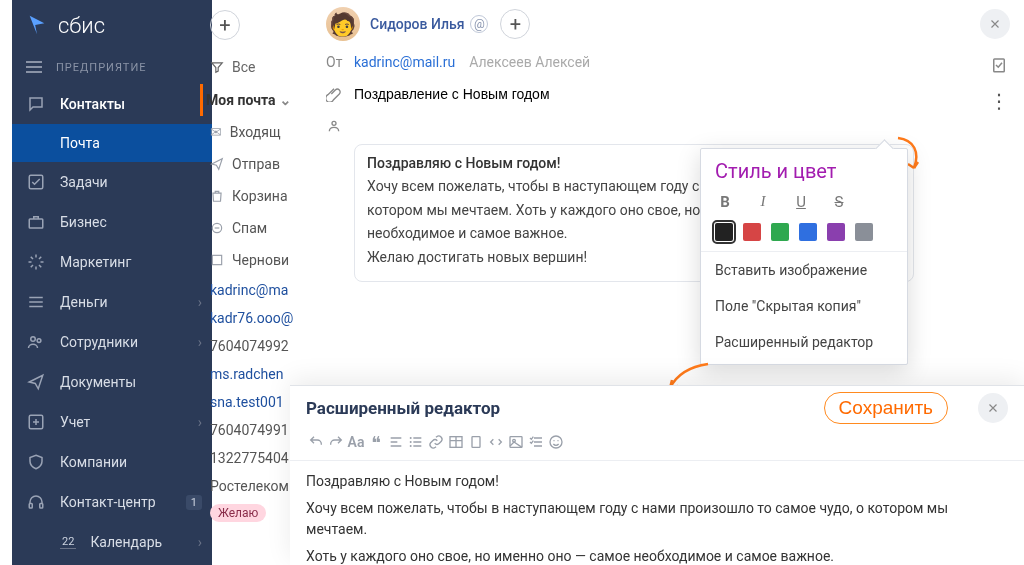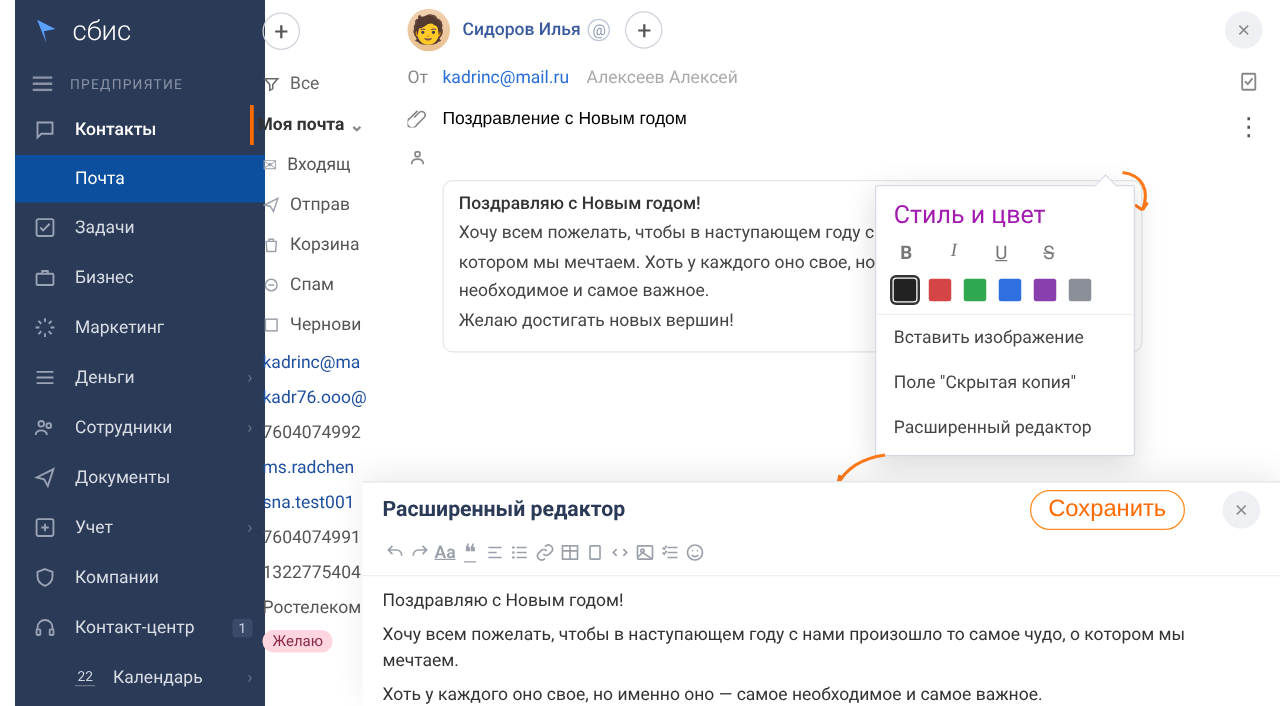--- a/index.html
+++ b/index.html
@@ -71,21 +71,21 @@
 
 
 .arrow-svg { position:absolute; pointer-events:none; }
 
 
 .adv { position:absolute; left: 290px; bottom: 0; right: 0; height: 180px; background:#fff; border-top:1px solid #e0e3e8; box-shadow: 0 -6px 24px rgba(0,0,0,0.08); }
 .adv-head { display:flex; align-items:center; height:44px; padding: 0 16px; }
 .adv-title { color:#2b3a57; font-weight:700; font-size:17px; flex:1; }
 .adv-save { border:1px solid #ff8a1f; color:#ff6a00; background:#fff; border-radius: 16px; padding: 4px 14px; cursor:pointer; font-size:19px; }
 .adv-close { width:30px; height:30px; border-radius:50%; background:#eef0f3; display:flex; align-items:center; justify-content:center; color:#888; cursor:pointer; margin-left: 30px; }
-.adv-tb { display:flex; padding: 2px 16px 8px; color:#9aa0aa; border-bottom:1px solid #eceef2;text-decoration:underline; }
+.adv-tb { display:flex; padding: 2px 16px 8px; color:#9aa0aa; border-bottom:1px solid #eceef2; }
 .adv-tb .tb { width:20px; height:20px; display:flex; align-items:center; justify-content:center; cursor:pointer; }
 .adv-body { padding: 10px 16px; color:#333; line-height:1.5; }
 .adv-body p { margin-bottom: 6px; }
 
 svg { display:block; }
 </style>
 </head>
 <body>
 
 <div class="sidebar">

